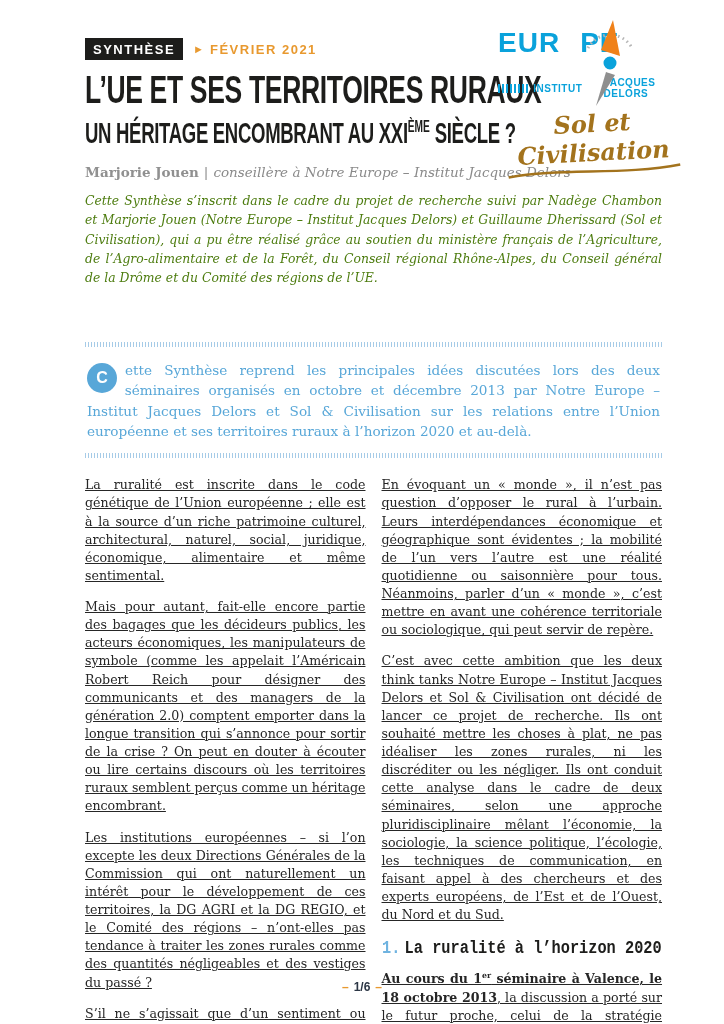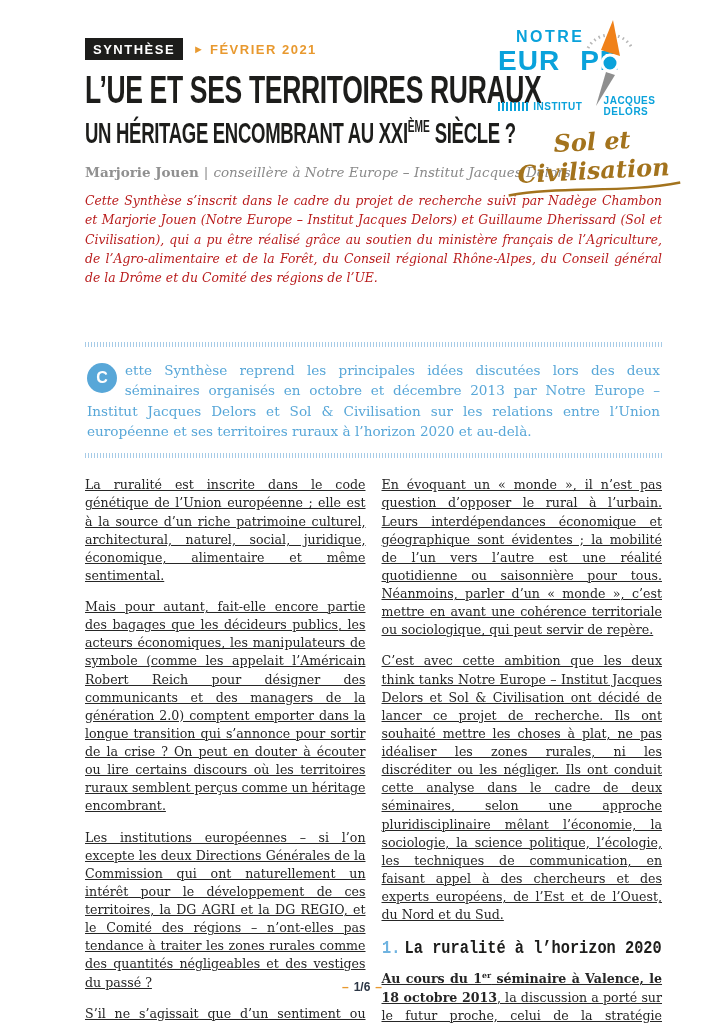--- a/index.html
+++ b/index.html
@@ -19,21 +19,21 @@
   .cond2{display:inline-block;transform:scaleX(0.64);transform-origin:left center;white-space:nowrap;}
   .title1{margin-top:10px;font-family:"Liberation Sans",sans-serif;font-weight:bold;
     font-size:39px;line-height:1.0;color:#1d1d1b;letter-spacing:-0.5px;}
   .title2{margin-top:10px;font-family:"Liberation Sans",sans-serif;font-weight:bold;
     font-size:29px;line-height:1.0;color:#1d1d1b;letter-spacing:-0.5px;}
   .title-sup{font-size:0.55em;vertical-align:super;letter-spacing:0;}
   .author-row{margin-top:16px;font-size:13.5px;color:#8a8a8a;}
   .author-name{font-weight:bold;color:#909090;}
   .author-sep{margin:0 5px;color:#8a8a8a;}
   .author-role{font-style:italic;color:#8a8a8a;}
-  .note{margin-top:11px;font-style:italic;font-size:12.4px;line-height:1.56;color:#b91c1c;
+  .note{margin-top:11px;font-style:italic;font-size:12.4px;line-height:1.56;color:#4d7c0f;
     text-align:justify;}
 
   
   .logo-block{position:absolute;top:28px;right:26px;width:210px;}
   .ne-logo{position:relative;font-family:"Liberation Sans",sans-serif;color:#0aa2db;padding-left:10px;}
   .ne-line1{font-weight:bold;font-size:16px;letter-spacing:2.5px;padding-left:18px;}
   .ne-line2{font-weight:bold;font-size:28px;letter-spacing:1px;line-height:1.05;}
   .o-gap{display:inline-block;width:20px;}
   .ne-line3{margin-top:20px;font-weight:bold;font-size:10px;letter-spacing:0.5px;display:flex;align-items:center;gap:5px;}
   .ne-ticks{display:inline-block;width:32px;height:9px;
@@ -116,21 +116,20 @@
         <div class="section-heading">
           <span class="cond" style="transform:scaleX(0.85);"><span class="section-num">1.</span><span>La ruralité à l’horizon 2020</span></span>
         </div>
         <p><span class="lead-bold"><span>Au cours du 1</span><span class="sup">er</span><span> séminaire à Valence, le 18 octobre 2013</span></span><span>, la discussion a porté sur le futur proche, celui de la stratégie Europe 2020. Nous avons d’abord confronté les points de vue sur la vocation des territoires ruraux dans des économies ouvertes. Puis, nous avons discuté de la contribution des zones rurales au développement durable. Enfin, nous avons ouvert le débat sur la cohésion interne des sociétés rurales et sur le fonctionnement de la démocratie.</span></p>
       </div>
     </div>
   </div>
 
   <div class="logo-block">
     <div class="ne-logo">
-      <div class="ne-line1">NOTRE</div>
       <div class="ne-line2"><span>EUR</span><span class="o-gap"></span><span>PE</span></div>
       <div class="ne-line3">
         <span class="ne-ticks"></span>
         <span>INSTITUT</span>
         <span class="ne-gap"></span>
         <span>JACQUES DELORS</span>
       </div>
       <svg class="needle" width="60" height="96" viewBox="0 0 60 96">
         <path d="M 8 32 A 25 25 0 0 1 52 32" fill="none" stroke="#b5b5b5" stroke-width="3" stroke-dasharray="1.5 3.5"></path>
         <polygon points="33,4 40,40 21,34" fill="#f08119"></polygon>

